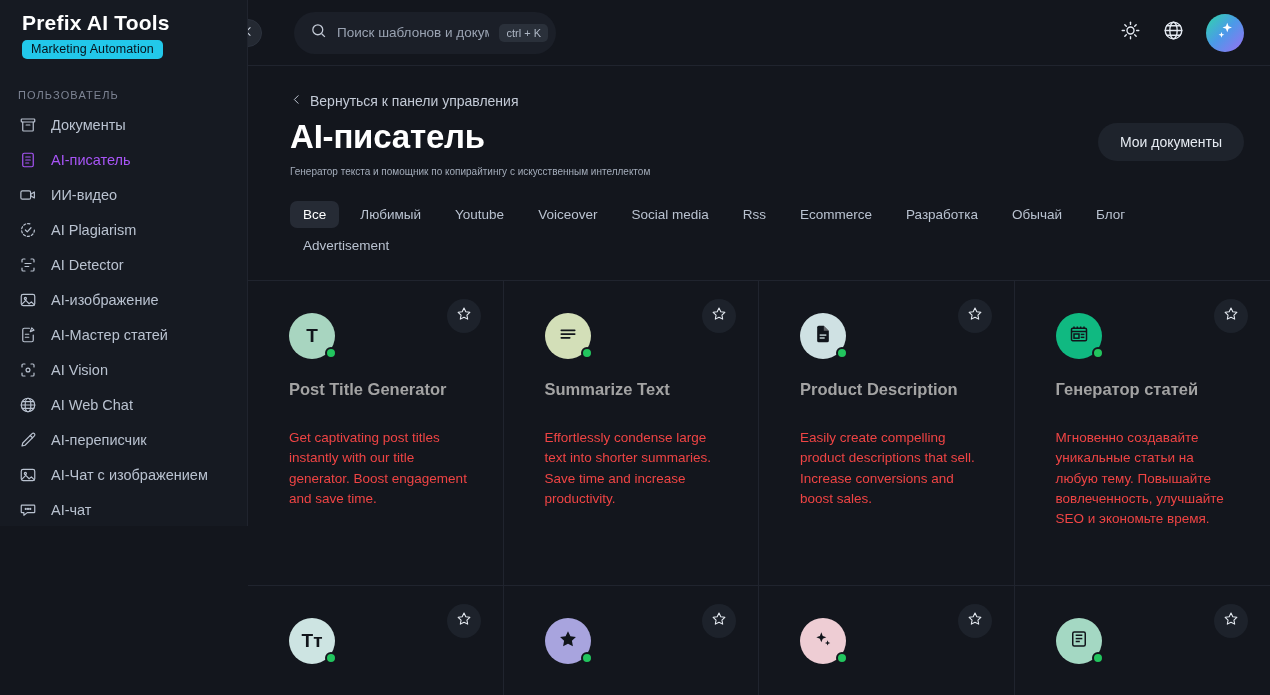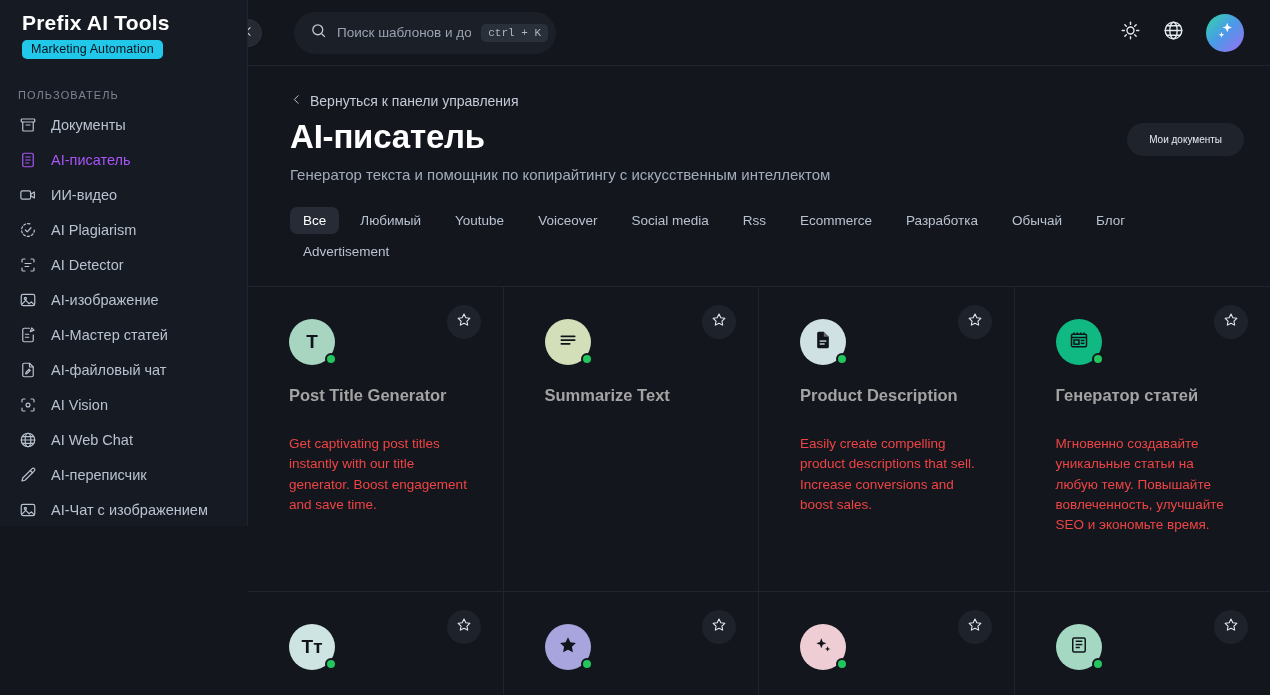--- a/index.html
+++ b/index.html
@@ -76,21 +76,21 @@
     padding: 0 8px 0 16px; gap: 10px; cursor: text;
     overflow: hidden;
   }
   .search-box svg { width: 17px; height: 17px; stroke: #c3cad6; fill: none; stroke-width: 1.8; flex: 0 0 17px; }
   .search-ph {
     color: #9aa3b2; font-size: 13.5px; white-space: nowrap;
     flex: 1; overflow: hidden;
   }
   .kbd {
     background: #2a303a; color: #aeb7c5;
-    font-family: Liberation Mono, monospace; font-size: 11px;
+    font-family: Liberation Sans, sans-serif; font-size: 11px;
     padding: 3px 7px; border-radius: 5px; white-space: nowrap;
     flex: 0 0 auto;
   }
   .top-right { margin-left: auto; display: flex; align-items: center; gap: 22px; }
   .icon-btn { cursor: pointer; display: flex; align-items: center; justify-content: center; }
   .icon-btn svg { width: 21px; height: 21px; stroke: #e3e8f0; fill: none; stroke-width: 1.6; stroke-linecap: round; stroke-linejoin: round; }
   .avatar {
     width: 38px; height: 38px; border-radius: 50%;
     background: linear-gradient(135deg, #2fd8a8 0%, #4b9ae8 48%, #9b6ef3 100%);
     display: flex; align-items: center; justify-content: center;
@@ -103,26 +103,26 @@
   .back-link {
     display: inline-flex; align-items: flex-end; gap: 7px;
     color: #c3cad6; font-size: 14px; cursor: pointer; margin-bottom: 8px;
   }
   .back-link svg { width: 13px; height: 13px; stroke: #c3cad6; fill: none; stroke-width: 1.8; stroke-linecap: round; stroke-linejoin: round; }
   .title-row { display: flex; align-items: flex-start; }
   .page-title {
     font-size: 33px; font-weight: bold; color: #ffffff;
     letter-spacing: -.2px; line-height: 1.2;
   }
-  .page-sub { color: #a3acba; font-size: 15px; margin-top: 9px; }
+  .page-sub { color: #a3acba; font-size: 10px; margin-top: 9px; }
   .docs-btn {
     margin-left: auto; margin-top: 6px;
     background: #1e232c; color: #e6ebf2;
     border: none; border-radius: 21px;
-    padding: 11px 22px; font-size: 10px;
+    padding: 11px 22px; font-size: 14px;
     font-family: "Liberation Sans", sans-serif;
     cursor: pointer; white-space: nowrap;
   }
   .tabs {
     display: flex; flex-wrap: wrap; gap: 4px 8px;
     margin-top: 24px; max-width: 900px;
   }
   .tab {
     padding: 6px 13px; border-radius: 7px;
     color: #b9c2d0; font-size: 13.5px; cursor: pointer;
@@ -255,30 +255,20 @@
       <div class="nav-item">
         <span class="ico">
           <svg viewBox="0 0 24 24">
             <path d="M14 3H7a2 2 0 0 0-2 2v14a2 2 0 0 0 2 2h10a2 2 0 0 0 2-2v-7"></path>
             <path d="M17 2.5l3 3-5 2 2-5z"></path>
             <line x1="8.5" y1="11" x2="13" y2="11"></line>
             <line x1="8.5" y1="15" x2="13" y2="15"></line>
           </svg>
         </span>
         <span>AI-Мастер статей</span>
-      </div>
-      <div class="nav-item">
-        <span class="ico">
-          <svg viewBox="0 0 24 24">
-            <path d="M14 3H7a2 2 0 0 0-2 2v14a2 2 0 0 0 2 2h10a2 2 0 0 0 2-2V8z"></path>
-            <path d="M14 3v5h5"></path>
-            <path d="M13.5 11l-4 4-.6 2.1 2.1-.6 4-4z"></path>
-          </svg>
-        </span>
-        <span>AI-файловый чат</span>
       </div>
       <div class="nav-item">
         <span class="ico">
           <svg viewBox="0 0 24 24">
             <path d="M4 8V5.5A1.5 1.5 0 0 1 5.5 4H8"></path>
             <path d="M16 4h2.5A1.5 1.5 0 0 1 20 5.5V8"></path>
             <path d="M20 16v2.5a1.5 1.5 0 0 1-1.5 1.5H16"></path>
             <path d="M8 20H5.5A1.5 1.5 0 0 1 4 18.5V16"></path>
             <circle cx="12" cy="12" r="2.6"></circle>
           </svg>
@@ -463,20 +453,21 @@
           </div>
           <div class="card-avatar" style="background:#d3dfb8">
             <span><svg viewBox="0 0 24 24" fill="none" stroke="#11151b" stroke-width="2.1" stroke-linecap="round">
                 <line x1="4" y1="7.5" x2="20" y2="7.5"></line>
                 <line x1="4" y1="12" x2="20" y2="12"></line>
                 <line x1="4" y1="16.5" x2="14" y2="16.5"></line>
               </svg></span>
             <span class="dot"></span>
           </div>
           <div class="card-title">Summarize Text</div>
+          <div class="card-desc">Effortlessly condense large text into shorter summaries. Save time and increase productivity.</div>
         </div>
         <div class="card">
           <div class="fav">
             <span><svg viewBox="0 0 24 24">
                 <path d="M12 3l2.7 5.6 6.1.8-4.4 4.2 1.1 6.1L12 16.8 6.5 19.7l1.1-6.1L3.2 9.4l6.1-.8z"></path>
               </svg></span>
           </div>
           <div class="card-avatar" style="background:#cfe1e3">
             <span><svg viewBox="0 0 24 24" fill="#11151b">
                 <path d="M13 2H7a2 2 0 0 0-2 2v16a2 2 0 0 0 2 2h10a2 2 0 0 0 2-2V8z"></path>

